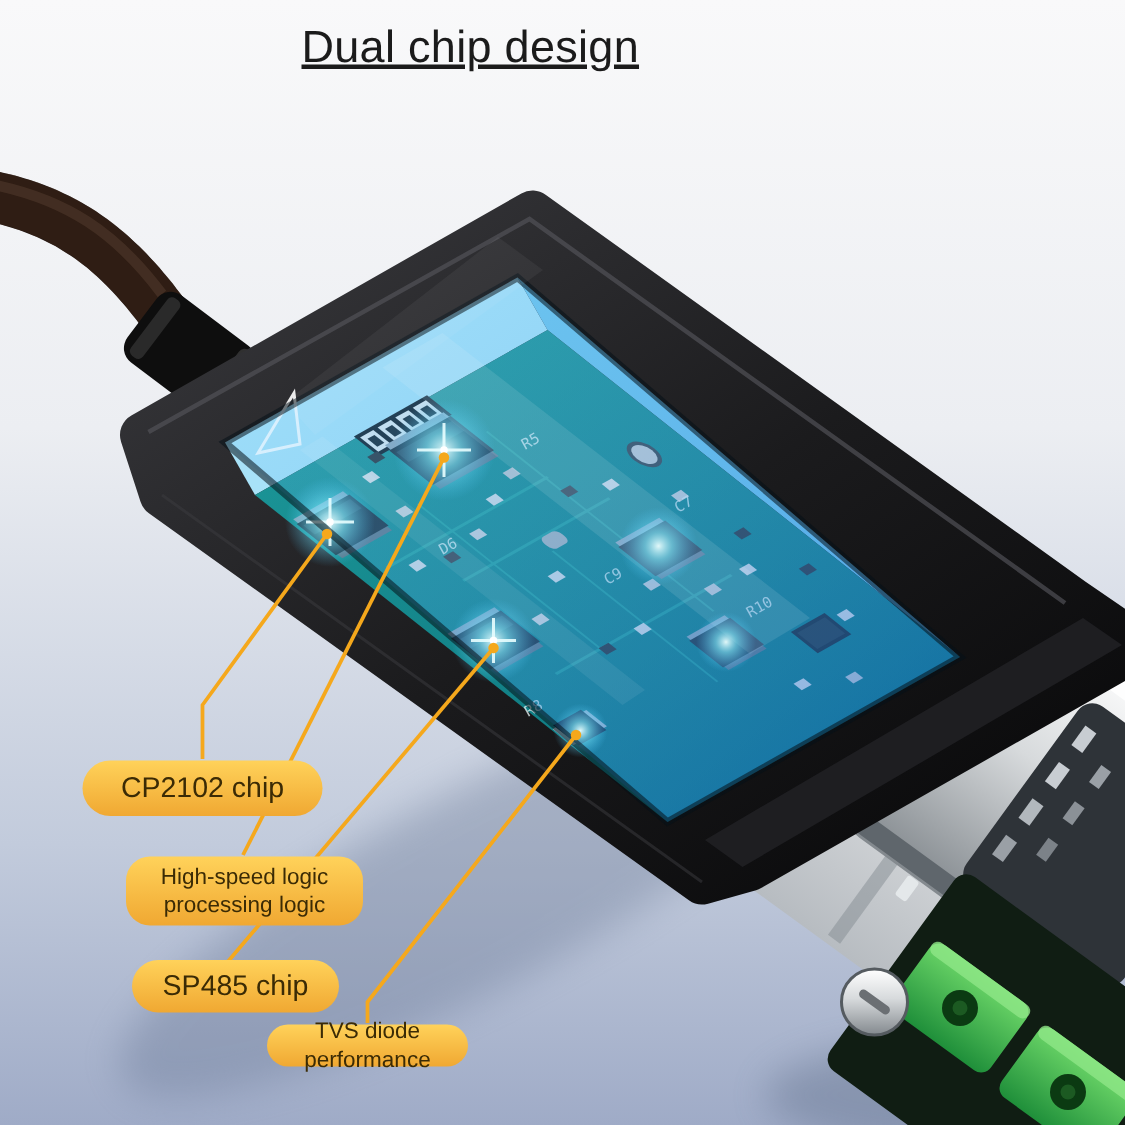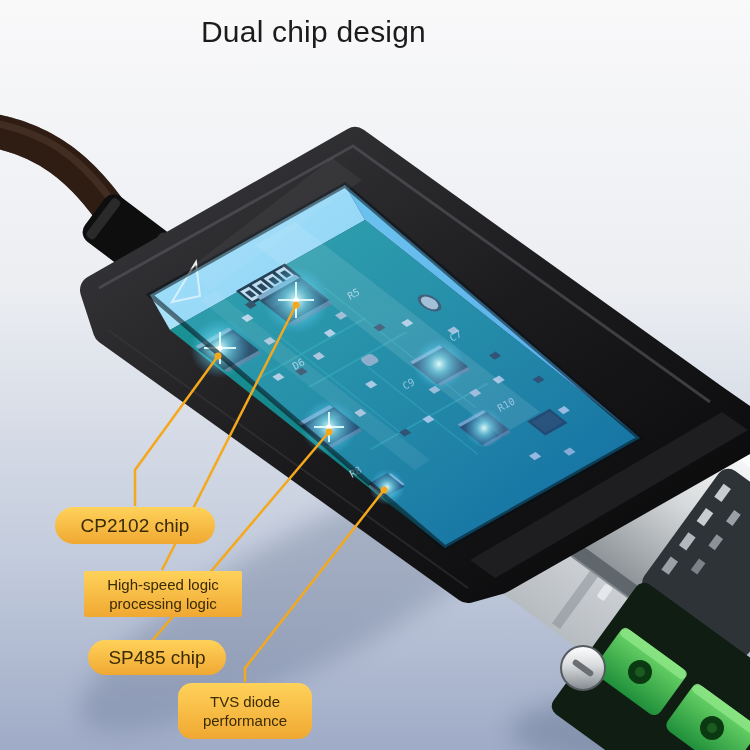--- a/index.html
+++ b/index.html
@@ -4,32 +4,32 @@
 <style>
   html,body{margin:0;padding:0;}
   .stage{
     position:relative;width:750px;height:750px;overflow:hidden;
     background:linear-gradient(180deg,#f9f9fa 0%,#eceef2 38%,#c2cbdc 75%,#9fabc7 100%);
     font-family:"Liberation Sans",sans-serif;
   }
   .stage svg{position:absolute;left:0;top:0;}
   .title{
     position:absolute;left:201px;top:13px;
-    font-size:30px;line-height:38px;font-weight:500;color:#1b1b1b;letter-spacing:.2px;
+    font-size:30px;line-height:38px;font-weight:500;color:#1b1b1b;letter-spacing:.2px;text-decoration:underline;
   }
   .pill{
     position:absolute;display:flex;flex-direction:column;align-items:center;justify-content:center;
     background:linear-gradient(180deg,var(--label-top,#ffd25a),var(--label-bottom,#f0a832));
     color:#3b2b05;text-align:center;font-weight:400;box-sizing:border-box;
   }
   .pill span{display:block;}
   .pill-cp2102{left:55px;top:507px;width:160px;height:37px;font-size:19px;border-radius:19px;}
-  .pill-logic{left:84px;top:571px;width:158px;height:46px;font-size:15px;line-height:19px;border-radius:2px;}
+  .pill-logic{left:84px;top:571px;width:158px;height:46px;font-size:15px;line-height:19px;border-radius:16px;}
   .pill-sp485{left:88px;top:640px;width:138px;height:35px;font-size:19px;border-radius:18px;}
-  .pill-tvs{left:178px;top:683px;width:134px;height:56px;font-size:15px;line-height:19px;border-radius:14px;}
+  .pill-tvs{left:178px;top:683px;width:134px;height:28px;font-size:15px;line-height:19px;border-radius:14px;}
   .silk{font-family:"DejaVu Sans Mono",monospace;font-size:10px;fill:#dff0f2;opacity:.8;}
 </style>
 </head>
 <body>
 
 <div class="stage">
 
 <svg width="750" height="750" viewBox="0 0 750 750">
   <defs>
     <linearGradient id="bodyG" x1="0" y1="0" x2="1" y2="1">

